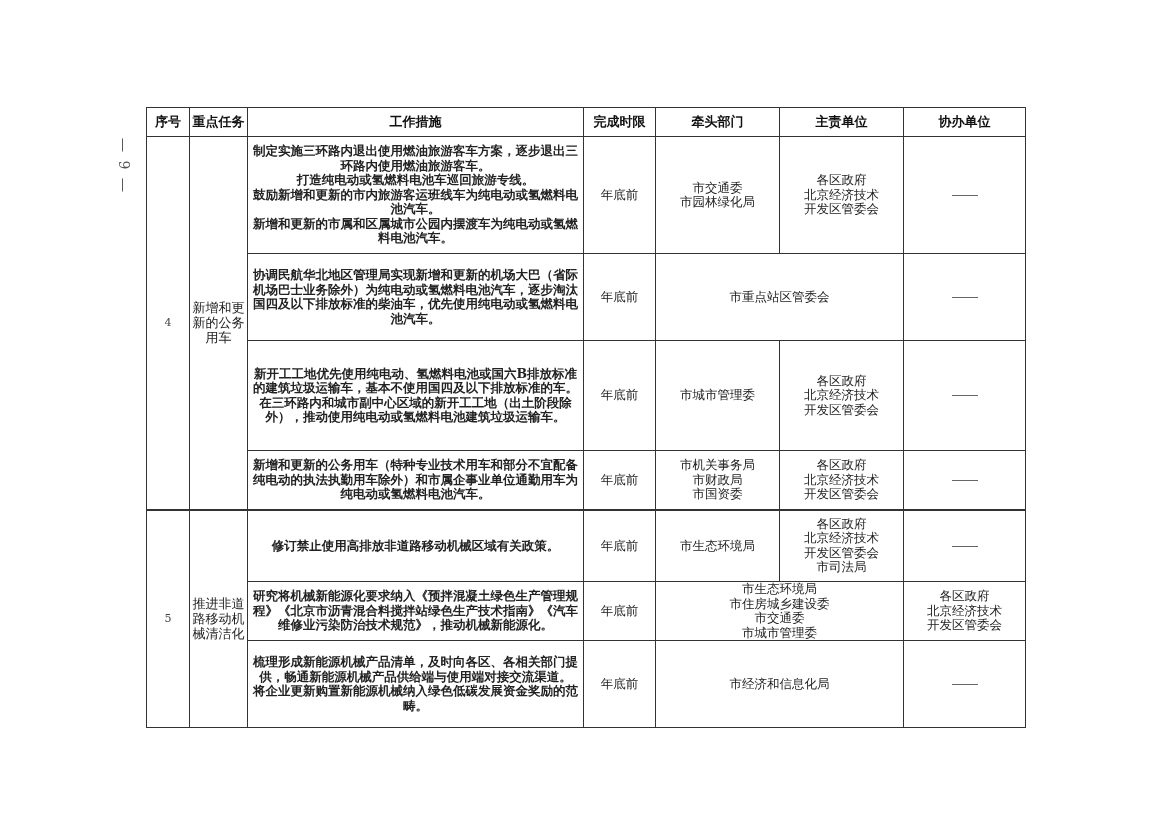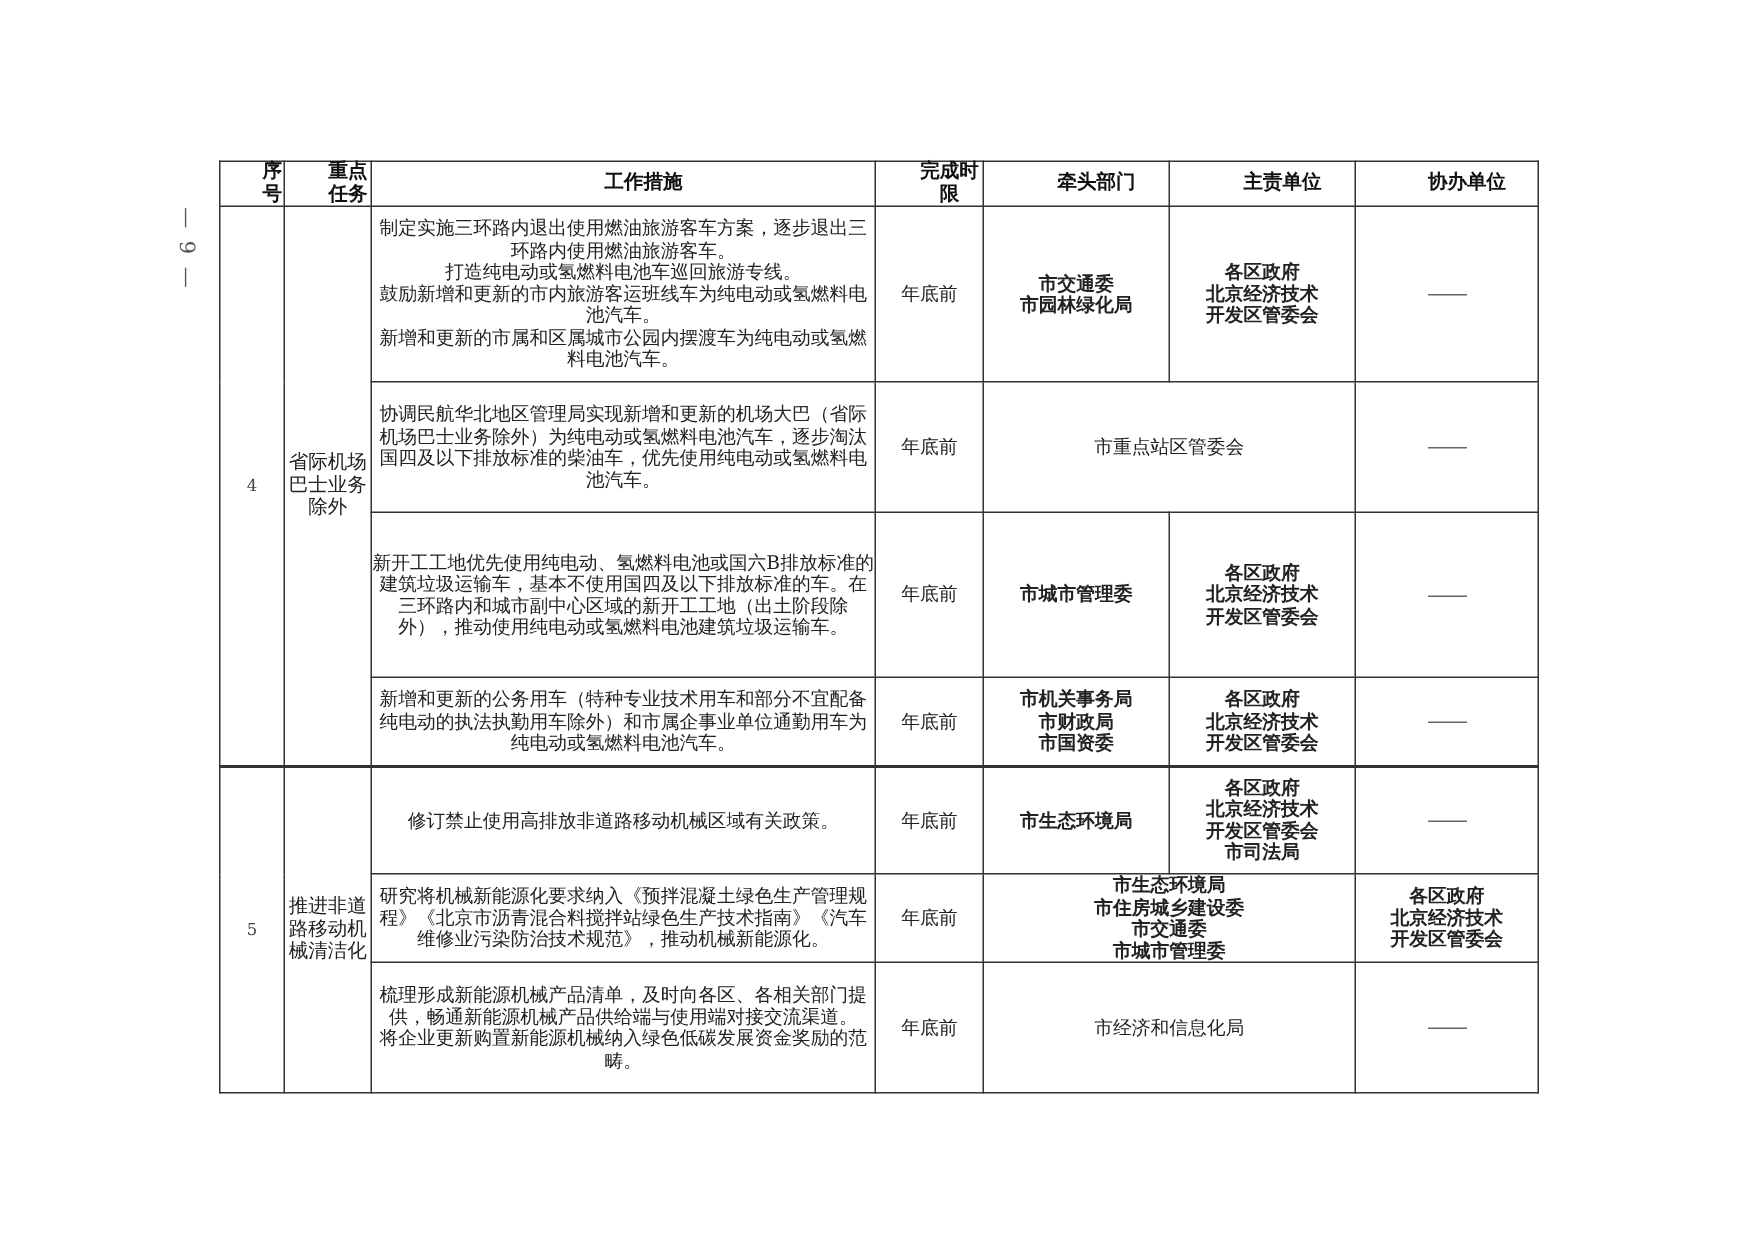--- a/index.html
+++ b/index.html
@@ -46,26 +46,26 @@
       padding: 0;
       vertical-align: middle;
       text-align: center;
     }
     table.main th {
       font-family: "DejaVu Sans", "Liberation Sans", sans-serif;
       font-weight: bold;
       font-size: 13px;
       height: 28px;
       color: #111;
-      padding-left: 27px;
     }
     td.measure {
       text-align: justify;
       padding: 2px 6px 2px 8px;
       vertical-align: middle;
+      font-weight: bold;
     }
     td.measure .line {
       display: block;
     }
     td.task {
       font-size: 13px;
       line-height: 15px;
       padding: 0 1px;
     }
     td.seq {
@@ -77,21 +77,20 @@
       width: 26px;
       height: 1px;
       background: #666;
       vertical-align: middle;
     }
     tr.group-break td {
       border-top: 2.4px solid #333;
     }
     .stack span {
       display: block;
-      font-weight: bold;
     }
   </style>
 </head>
 <body>
 
 <div class="page-number">— 9 —</div>
 
 <table class="main">
   <colgroup>
     <col style="width:43px">
@@ -110,21 +109,21 @@
       <th>完成时限</th>
       <th>牵头部门</th>
       <th>主责单位</th>
       <th>协办单位</th>
     </tr>
   </thead>
   <tbody>
 
     <tr style="height:117px">
       <td class="seq" rowspan="4">4</td>
-      <td class="task" rowspan="4">省际机场巴士业务除外</td>
+      <td class="task" rowspan="4">新增和更新的公务用车</td>
       <td class="measure">
         <span class="line">制定实施三环路内退出使用燃油旅游客车方案，逐步退出三环路内使用燃油旅游客车。</span>
         <span class="line">打造纯电动或氢燃料电池车巡回旅游专线。</span>
         <span class="line">鼓励新增和更新的市内旅游客运班线车为纯电动或氢燃料电池汽车。</span>
         <span class="line">新增和更新的市属和区属城市公园内摆渡车为纯电动或氢燃料电池汽车。</span>
       </td>
       <td>年底前</td>
       <td class="stack">
         <span>市交通委</span>
         <span>市园林绿化局</span>

